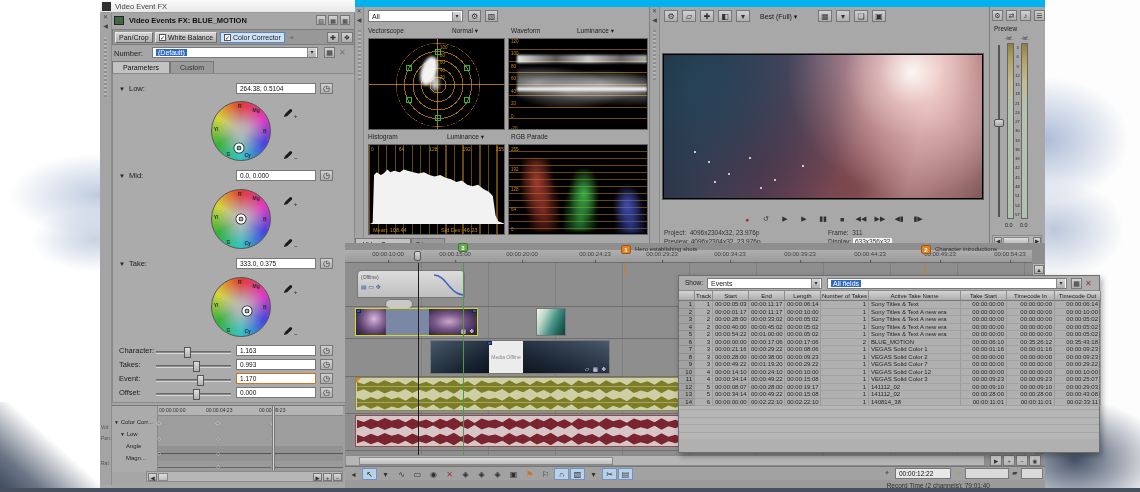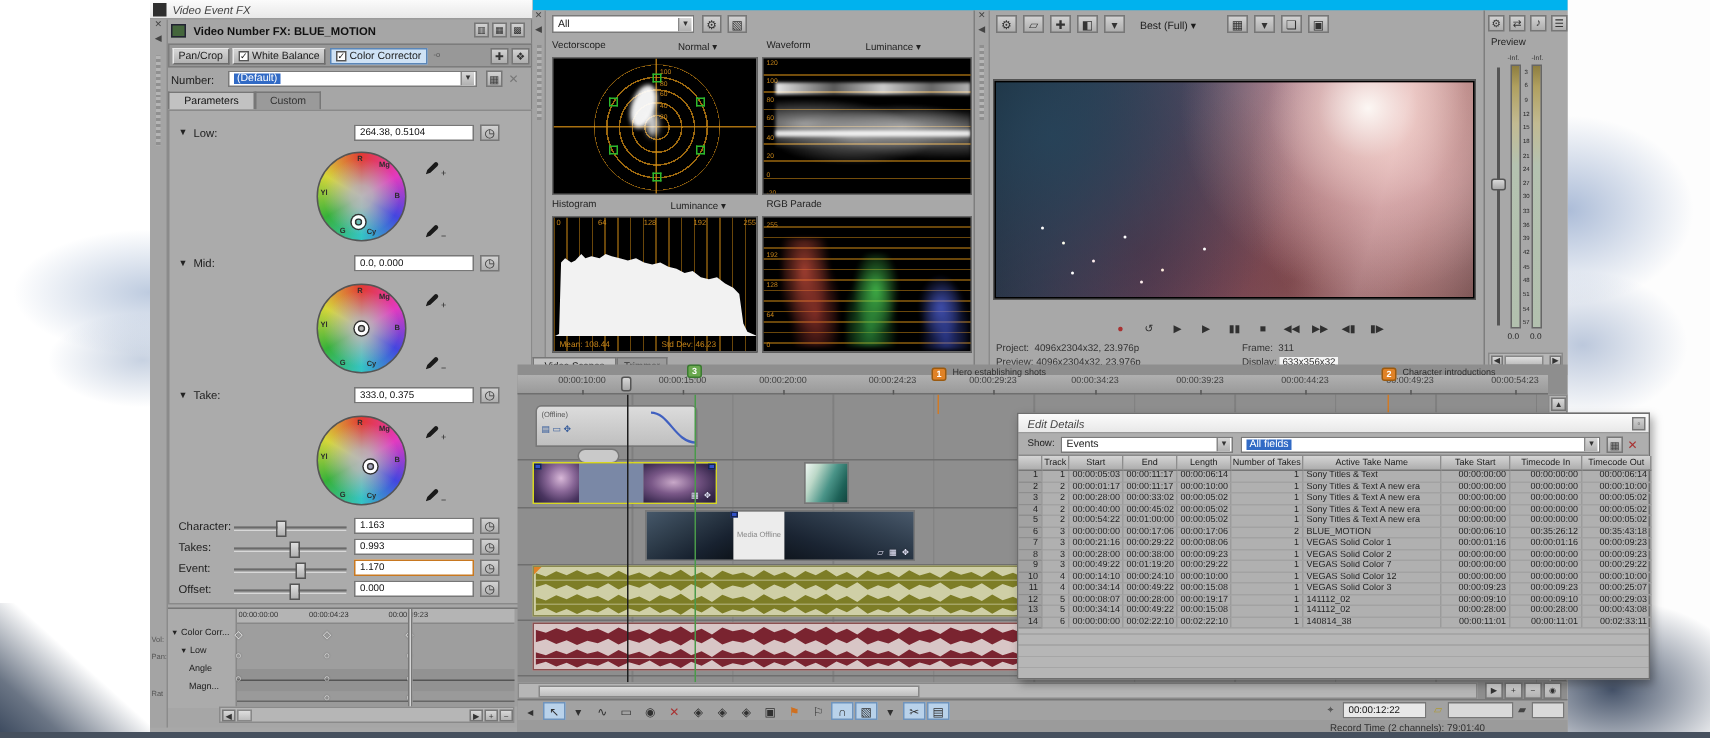--- a/index.html
+++ b/index.html
@@ -16,21 +16,21 @@
   .bgR{left:1045px;top:0;width:95px;height:492px;background:
     radial-gradient(ellipse 120px 90px at 0px 140px, rgba(105,135,185,.55), transparent 70%),
     radial-gradient(ellipse 100px 70px at 10px 230px, rgba(90,120,170,.4), transparent 70%),
     radial-gradient(ellipse 120px 80px at 30px 460px, rgba(50,65,90,.9), transparent 75%),#fdfdfd;}
   .bgB{left:0;top:488px;width:1140px;height:4px;background:#46505e;}
   
   #app{left:100px;top:0;width:945px;height:492px;background:#a8a8a8;}
   .cyanbar{left:0;top:0;width:945px;height:7px;}
   .panel{background:#a8a8a8;}
   .titlebar{background:linear-gradient(#fbfbfb,#e8e8e8);border-bottom:1px solid #9a9a9a;
-            font-size:7.5px;color:#444;font-style:italic;}
+            font-size:7.5px;color:#444;}
   .combo{background:#fff;border:1px solid #7a7a7a;display:flex;align-items:center;
          font-size:7px;padding:0 1px 0 3px;overflow:hidden;white-space:nowrap;}
   .combo .arr{margin-left:auto;flex:0 0 9px;text-align:center;background:linear-gradient(#d8d8d8,#b0b0b0);
               border-left:1px solid #888;font-size:6px;color:#333;line-height:9px;}
   .sel{background:#316ac5;color:#fff;padding:0 2px;}
   .btn{background:linear-gradient(#d6d6d6,#b2b2b2);border:1px solid;border-color:#e9e9e9 #6d6d6d #6d6d6d #e9e9e9;
        font-size:7px;color:#1a1a1a;display:inline-flex;align-items:center;justify-content:center;}
   .ibtn{background:linear-gradient(#d2d2d2,#aeaeae);border:1px solid #777;display:inline-flex;
         align-items:center;justify-content:center;color:#333;}
   .vbox{background:#fff;border:1px solid #777;font-size:6.5px;display:flex;align-items:center;
@@ -118,21 +118,21 @@
       <div class="abs dock" style="left:0;top:13px;width:12px;height:472px">
         <span class="dockg">✕</span>
         <span class="dockg">◀</span>
         <div class="dots" style="margin:6px 4px;height:60px;width:3px"></div>
         <span class="abs tiny" style="left:1px;top:411px">Vol:</span>
         <span class="abs tiny" style="left:1px;top:422px">Pan:</span>
         <span class="abs tiny" style="left:1px;top:447px">Rat</span>
       </div>
 
       <div class="abs" style="left:14px;top:16px;width:10px;height:9px;background:#44663c;border:1px solid #223;"></div>
-      <span class="abs" style="left:29px;top:16px;font-size:7.5px;font-weight:bold;color:#111">Video Number FX: BLUE_MOTION</span>
+      <span class="abs" style="left:29px;top:16px;font-size:7.5px;font-weight:bold;color:#111">Video Events FX: BLUE_MOTION</span>
       <span class="abs ibtn" style="left:216px;top:15px;width:10px;height:10px;font-size:6px">▥</span>
       <span class="abs ibtn" style="left:228px;top:15px;width:10px;height:10px;font-size:6px">▦</span>
       <span class="abs ibtn" style="left:240px;top:15px;width:10px;height:10px;font-size:6px">▩</span>
 
       <div class="abs" style="left:12px;top:29px;width:243px;height:16px;background:#989898;border:1px solid #7c7c7c">
         <span class="btn" style="position:absolute;left:2px;top:2px;height:11px;padding:0 3px">Pan/Crop</span>
         <span class="btn" style="position:absolute;left:42px;top:2px;height:11px;padding:0 3px">
             <i class="chk">✓</i>
             <span>White Balance</span>
           </span>
@@ -674,24 +674,20 @@
         <span class="abs" style="left:667px;top:2px;font-size:7px;color:#444">▰</span>
         <div class="vbox abs" style="left:676px;top:1px;width:22px;height:11px;background:#dadada"></div>
       </div>
 
       <div class="abs" style="left:0;top:237px;width:700px;height:12px;background:#9b9b9b">
         <span class="abs" style="right:55px;top:2px;font-size:6.5px;color:#2e2e2e">Record Time (2 channels): 79:01:40</span>
       </div>
     </div>
 
     <div class="abs" id="ed">
-      <div class="titlebar" style="height:13px;position:relative">
-        <span style="position:absolute;left:6px;top:2px">Edit Details</span>
-        <span class="ibtn" style="position:absolute;right:2px;top:2px;width:9px;height:9px;font-size:5px">▫</span>
-      </div>
       <div style="position:relative;height:15px;background:#aeaeae;border-bottom:1px solid #8a8a8a">
         <span style="position:absolute;left:6px;top:3px;font-size:6.5px">Show:</span>
         <div class="combo" style="position:absolute;left:28px;top:2px;width:115px;height:11px">
           <span>Events</span>
           <span class="arr">▾</span>
         </div>
         <div class="combo" style="position:absolute;left:148px;top:2px;width:240px;height:11px">
           <span class="sel">All fields</span>
           <span class="arr">▾</span>
         </div>

